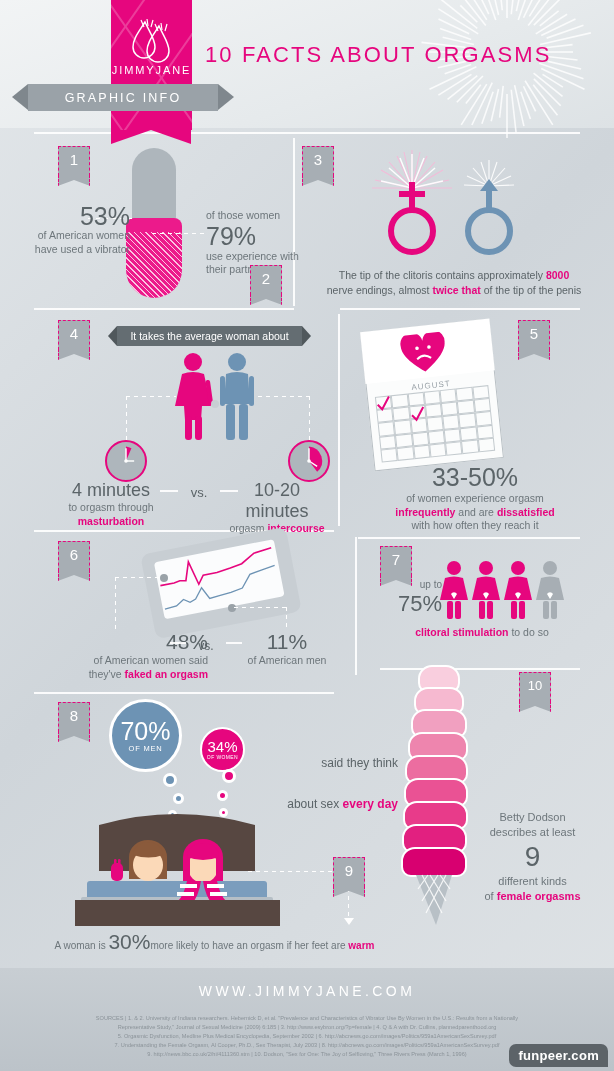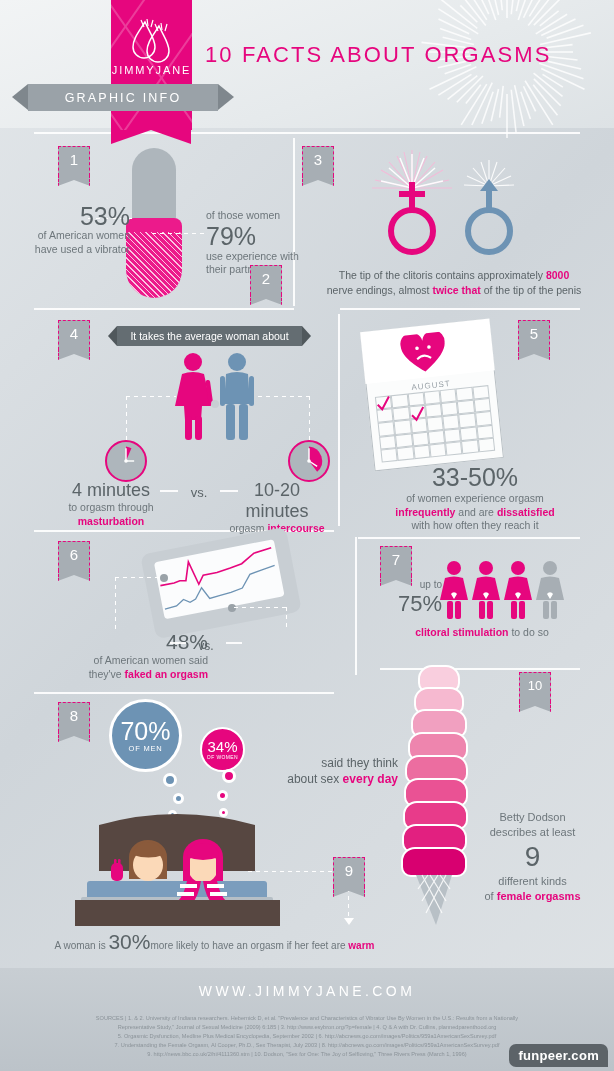--- a/index.html
+++ b/index.html
@@ -505,20 +505,24 @@
   <div style="position:absolute; left:48px; top:630px; width:160px; text-align:right;">
     <div class="big" style="font-size:21px;">48%</div>
     <div class="sm">of American women said</div>
     <div class="sm"><span>they've </span><span class="pk">faked an orgasm</span></div>
   </div>
   <div style="position:absolute; left:186px; top:636px; width:40px; text-align:center;">
     <span class="big" style="font-size:12px;">vs.</span>
   </div>
   <div class="hdiv" style="left:170px;top:642px;width:16px;"></div>
   <div class="hdiv" style="left:226px;top:642px;width:16px;"></div>
+  <div style="position:absolute; left:232px; top:630px; width:110px; text-align:center;">
+    <div class="big" style="font-size:21px;">11%</div>
+    <div class="sm">of American men</div>
+  </div>
 
   <div class="badge" style="left:380px; top:546px;">
     <i>7</i>
     </div>
 
   <svg style="position:absolute; left:440px; top:560px; width:130px; height:60px;" viewBox="0 0 130 60">
     <g fill="#e6067e">
       <circle cx="14" cy="8" r="7"></circle>
       <path d="M5 18 q9 -3 18 0 l5 22 h-28 z"></path>
       <rect x="7" y="41" width="6" height="18" rx="2"></rect>
@@ -575,21 +579,21 @@
 
   <div class="bub bub-ring" style="left:163px; top:773px; width:14px; height:14px; background:#6d93b4;"></div>
   <div class="bub bub-ring" style="left:173px; top:793px; width:11px; height:11px; background:#6d93b4;"></div>
   <div class="bub bub-ring" style="left:168px; top:810px; width:9px;  height:9px;  background:#6d93b4;"></div>
   <div class="bub bub-ring" style="left:222px; top:769px; width:14px; height:14px; background:#e6067e;"></div>
   <div class="bub bub-ring" style="left:217px; top:790px; width:11px; height:11px; background:#e6067e;"></div>
   <div class="bub bub-ring" style="left:219px; top:808px; width:9px;  height:9px;  background:#e6067e;"></div>
 
   <div style="position:absolute; left:248px; top:755px; width:150px; text-align:right;">
     <div class="big" style="font-size:12px; line-height:16px;">said they think</div>
-    <div class="big" style="font-size:12px; line-height:16px;"><span>about sex </span><span class="pk">every day</span></div>
+    <div class="big" style="font-size:12px; line-height:16px;margin-top:25px;"><span>about sex </span><span class="pk">every day</span></div>
   </div>
 
   <svg style="position:absolute; left:77px; top:785px; width:200px; height:130px;" viewBox="0 0 200 130">
     <path d="M22 40 q78 -22 156 0 v46 h-156 z" fill="#574741"></path>
     <g>
       <path d="M52 72 a19 17 0 0 1 38 0 v22 h-38 z" fill="#8a5a3b"></path>
       <ellipse cx="71" cy="80" rx="15" ry="16" fill="#fbd9b8"></ellipse>
       <path d="M56 70 a15 13 0 0 1 30 0 q-14 5 -30 0 z" fill="#8a5a3b"></path>
     </g>
     <g>

